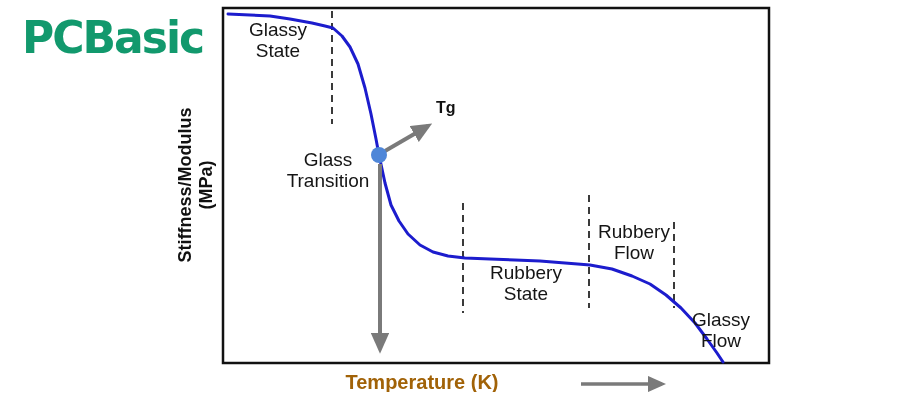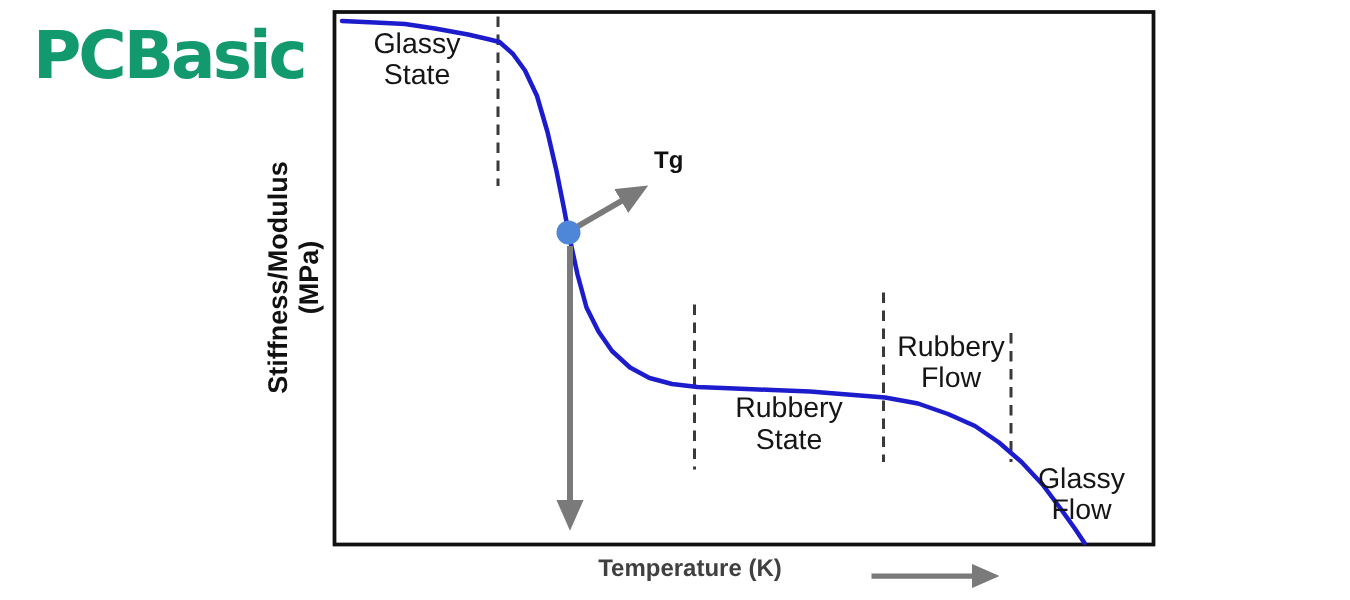--- a/index.html
+++ b/index.html
@@ -43,25 +43,24 @@
   .lbl-glassy      { left: 278px; top: 19px;  }
   .lbl-gtrans      { left: 328px; top: 149px; }
   .lbl-rstate      { left: 526px; top: 262px; }
   .lbl-rflow       { left: 634px; top: 221px; }
   .lbl-vflow       { left: 721px; top: 309px; }
   .lbl-xaxis {
     position: absolute;
     left: 422px;
     top: 371px;
     transform: translateX(-50%);
-    font-size: 16px;
+    font-size: 20px;
     font-weight: bold;
     white-space: nowrap;
-    color: #404040;
-    margin-left: 38px;
+    color: #a16207;
   }
   .lbl-yaxis {
     position: absolute;
     left: 196px;
     top: 185px;
     transform: translate(-50%, -50%) rotate(-90deg);
     text-align: center;
     font-size: 18px;
     font-weight: bold;
     line-height: 21px;
@@ -93,20 +92,24 @@
       <line x1="380" y1="164" x2="380" y2="349" stroke="#7a7a7a" stroke-width="4" marker-end="url(#arrowhead)"></line>
       <line x1="581" y1="384" x2="662" y2="384" stroke="#7a7a7a" stroke-width="3.5" marker-end="url(#arrowhead)"></line>
       <circle cx="379" cy="155" r="8" fill="#4e86d8"></circle>
     </svg>
 
   <div class="lbl lbl-glassy">
     <div>Glassy</div>
     <div>State</div>
   </div>
 
+  <div class="lbl lbl-gtrans">
+    <div>Glass</div>
+    <div>Transition</div>
+  </div>
 
   <div class="lbl-tg">Tg</div>
 
   <div class="lbl lbl-rstate">
     <div>Rubbery</div>
     <div>State</div>
   </div>
 
   <div class="lbl lbl-rflow">
     <div>Rubbery</div>

